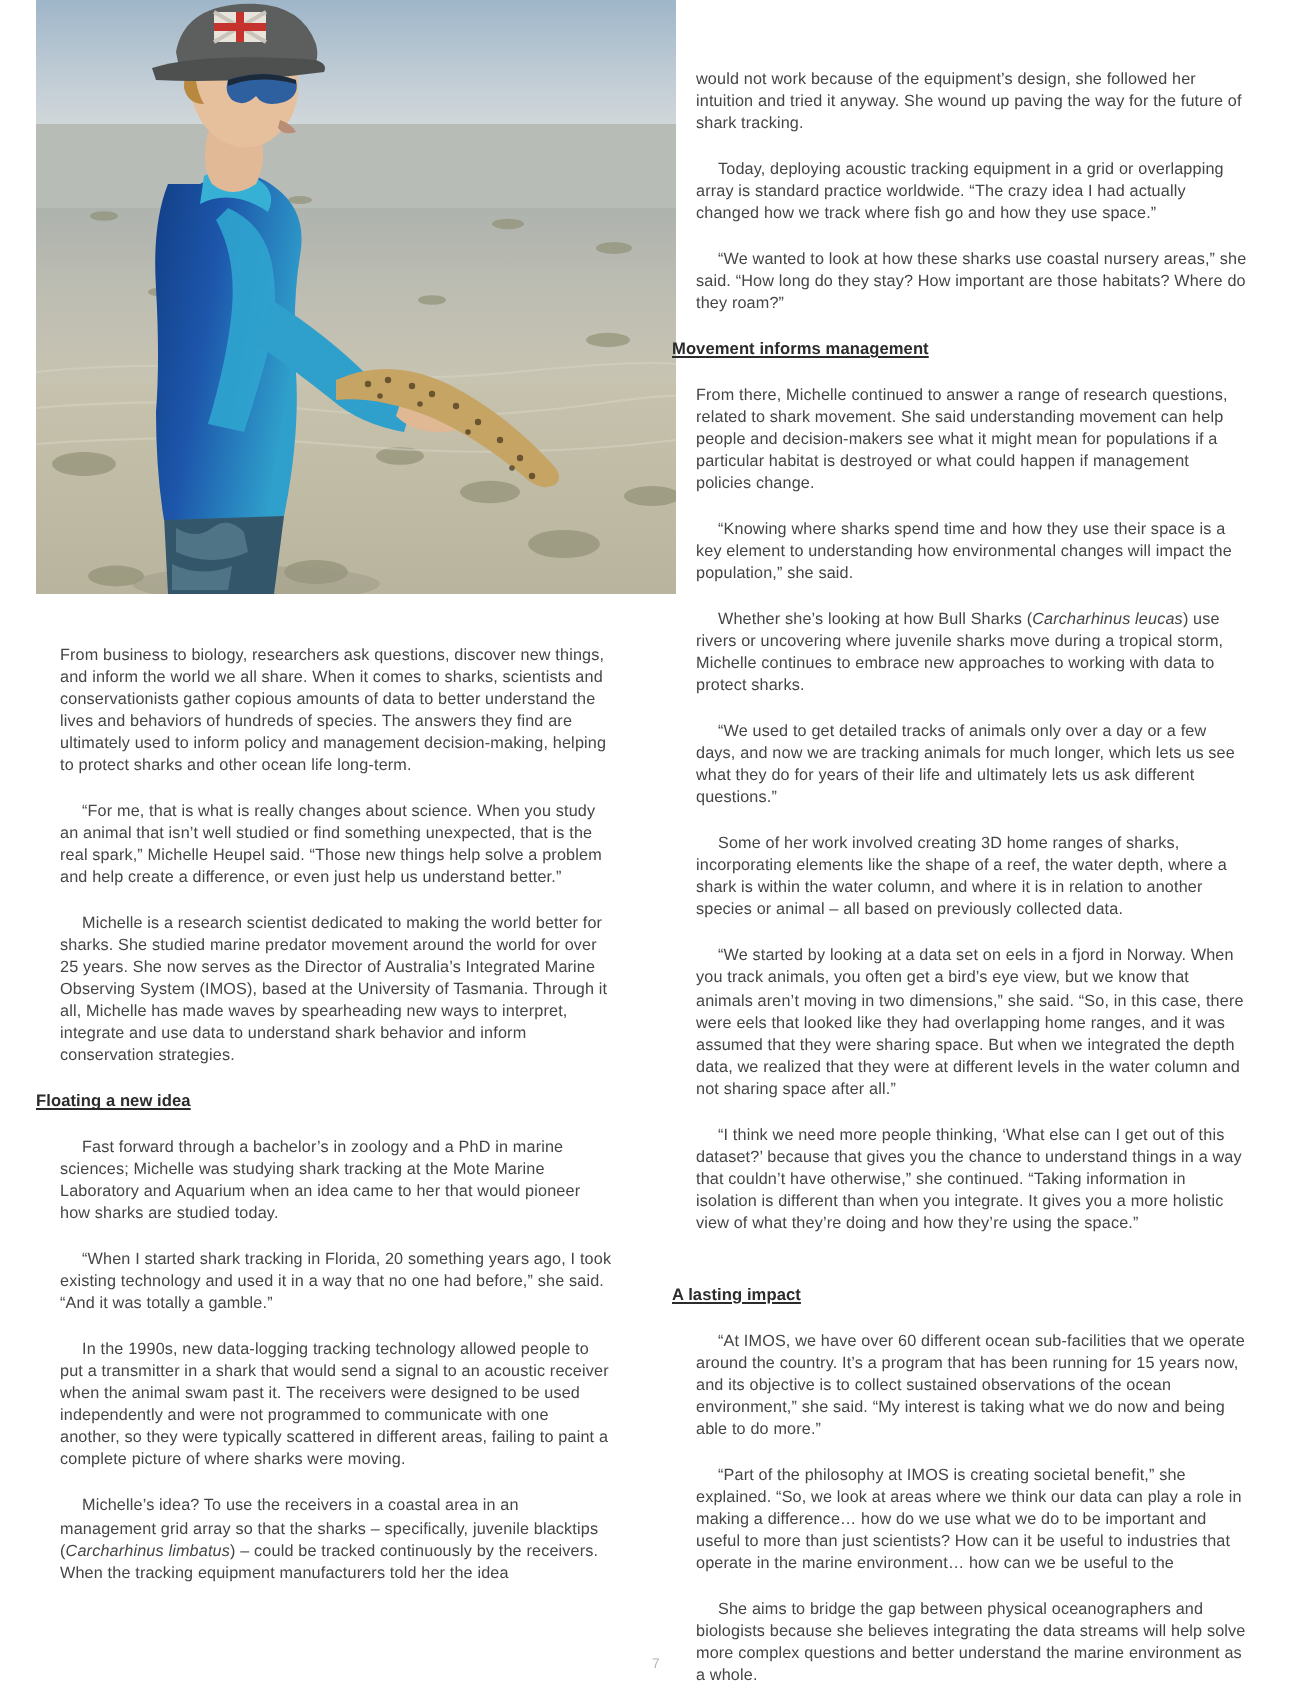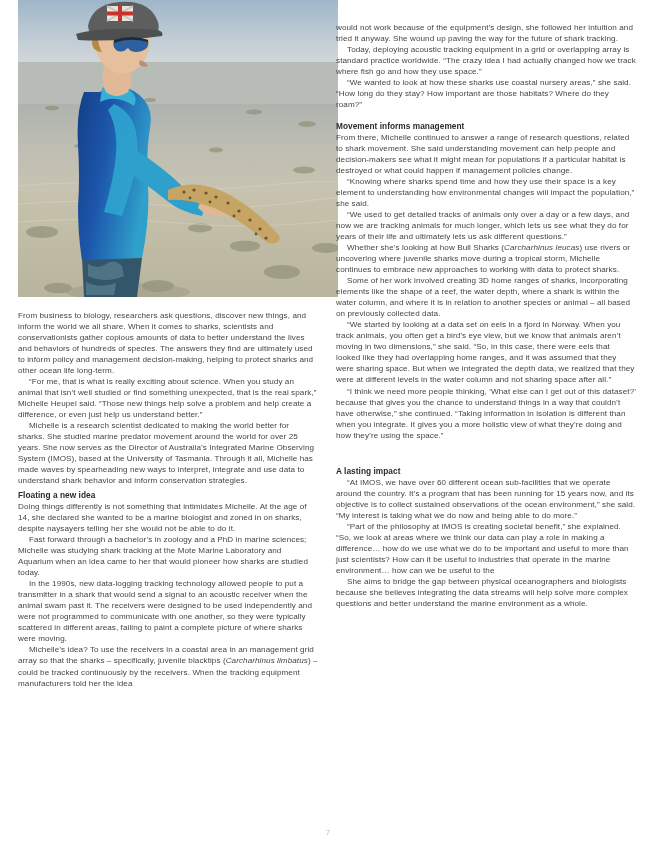--- a/index.html
+++ b/index.html
@@ -54,32 +54,33 @@
     width: 300px;
     font-size: 8.1px;
     line-height: 11.02px;
     color: #454545;
     letter-spacing: 0.01em;
     text-align: left;
   }
   .col-right .body-text { left: 336px; }
 
   .body-text p {
-    margin: 0;
+    margin: 12px;
   }
   .body-text p.indent {
     text-indent: 11px;
   }
   h2.heading {
     margin: 0;
     font-size: 8.3px;
     line-height: 11.02px;
     font-weight: bold;
     color: #2b2b2b;
     letter-spacing: 0.005em;
+    text-decoration: underline;
   }
   .italic { font-style: italic; }
 
   
   .folio {
     position: absolute;
     left: 0;
     top: 829px;
     width: 656px;
     text-align: center;
@@ -205,42 +206,42 @@
 
         <path d="M96 40 q18 -6 34 0 q2 8 -6 11 q-10 3 -14 -3 q-6 6 -12 2 q-4 -4 -2 -10 Z" fill="#2e5f9e"></path>
         <path d="M96 40 q18 -6 34 0 l0 2 q-18 -5 -34 1 Z" fill="#1c2b3c"></path>
 
         <path d="M122 60 q6 2 8 6 q-6 2 -9 -2 Z" fill="#b98d76"></path>
       </svg>
     </div>
 
     <div class="body-text" style="left:0; top:310px; width:300px;">
       <p>From business to biology, researchers ask questions, discover new things, and inform the world we all share. When it comes to sharks, scientists and conservationists gather copious amounts of data to better understand the lives and behaviors of hundreds of species. The answers they find are ultimately used to inform policy and management decision-making, helping to protect sharks and other ocean life long-term.</p>
-      <p class="indent">“For me, that is what is really exciting about science. When you study an animal that isn’t well studied or find something unexpected, that is the real spark,” Michelle Heupel said. “Those new things help solve a problem and help create a difference, or even just help us understand better.”</p>
+      <p class="indent">“For me, that is what is really changes about science. When you study an animal that isn’t well studied or find something unexpected, that is the real spark,” Michelle Heupel said. “Those new things help solve a problem and help create a difference, or even just help us understand better.”</p>
       <p class="indent">Michelle is a research scientist dedicated to making the world better for sharks. She studied marine predator movement around the world for over 25 years. She now serves as the Director of Australia’s Integrated Marine Observing System (IMOS), based at the University of Tasmania. Through it all, Michelle has made waves by spearheading new ways to interpret, integrate and use data to understand shark behavior and inform conservation strategies.</p>
 
       <h2 class="heading" style="margin-top:4px;">Floating a new idea</h2>
-      <p>Doing things differently is not something that intimidates Michelle. At the age of 14, she declared she wanted to be a marine biologist and zoned in on sharks, despite naysayers telling her she would not be able to do it.</p>
       <p class="indent">Fast forward through a bachelor’s in zoology and a PhD in marine sciences; Michelle was studying shark tracking at the Mote Marine Laboratory and Aquarium when an idea came to her that would pioneer how sharks are studied today.</p>
+      <p class="indent">“When I started shark tracking in Florida, 20 something years ago, I took existing technology and used it in a way that no one had before,” she said. “And it was totally a gamble.”</p>
       <p class="indent">In the 1990s, new data-logging tracking technology allowed people to put a transmitter in a shark that would send a signal to an acoustic receiver when the animal swam past it. The receivers were designed to be used independently and were not programmed to communicate with one another, so they were typically scattered in different areas, failing to paint a complete picture of where sharks were moving.</p>
       <p class="indent"><span>Michelle’s idea? To use the receivers in a coastal area in an management grid array so that the sharks – specifically, juvenile blacktips (</span><span class="italic">Carcharhinus limbatus</span><span>) – could be tracked continuously by the receivers. When the tracking equipment manufacturers told her the idea</span></p>
     </div>
   </div>
 
   <div class="col col-right">
     <div class="body-text" style="left:0; top:22px; width:300px;">
       <p>would not work because of the equipment’s design, she followed her intuition and tried it anyway. She wound up paving the way for the future of shark tracking.</p>
       <p class="indent">Today, deploying acoustic tracking equipment in a grid or overlapping array is standard practice worldwide. “The crazy idea I had actually changed how we track where fish go and how they use space.”</p>
       <p class="indent">“We wanted to look at how these sharks use coastal nursery areas,” she said. “How long do they stay? How important are those habitats? Where do they roam?”</p>
 
       <h2 class="heading" style="margin-top:11px;">Movement informs management</h2>
       <p>From there, Michelle continued to answer a range of research questions, related to shark movement. She said understanding movement can help people and decision-makers see what it might mean for populations if a particular habitat is destroyed or what could happen if management policies change.</p>
       <p class="indent">“Knowing where sharks spend time and how they use their space is a key element to understanding how environmental changes will impact the population,” she said.</p>
+      <p class="indent"><span>Whether she’s looking at how Bull Sharks (</span><span class="italic">Carcharhinus leucas</span><span>) use rivers or uncovering where juvenile sharks move during a tropical storm, Michelle continues to embrace new approaches to working with data to protect sharks.</span></p>
       <p class="indent">“We used to get detailed tracks of animals only over a day or a few days, and now we are tracking animals for much longer, which lets us see what they do for years of their life and ultimately lets us ask different questions.”</p>
-      <p class="indent"><span>Whether she’s looking at how Bull Sharks (</span><span class="italic">Carcharhinus leucas</span><span>) use rivers or uncovering where juvenile sharks move during a tropical storm, Michelle continues to embrace new approaches to working with data to protect sharks.</span></p>
       <p class="indent">Some of her work involved creating 3D home ranges of sharks, incorporating elements like the shape of a reef, the water depth, where a shark is within the water column, and where it is in relation to another species or animal – all based on previously collected data.</p>
       <p class="indent">“We started by looking at a data set on eels in a fjord in Norway. When you track animals, you often get a bird’s eye view, but we know that animals aren’t moving in two dimensions,” she said. “So, in this case, there were eels that looked like they had overlapping home ranges, and it was assumed that they were sharing space. But when we integrated the depth data, we realized that they were at different levels in the water column and not sharing space after all.”</p>
       <p class="indent">“I think we need more people thinking, ‘What else can I get out of this dataset?’ because that gives you the chance to understand things in a way that couldn’t have otherwise,” she continued. “Taking information in isolation is different than when you integrate. It gives you a more holistic view of what they’re doing and how they’re using the space.”</p>
 
       <h2 class="heading" style="margin-top:25px;">A lasting impact</h2>
       <p class="indent">“At IMOS, we have over 60 different ocean sub-facilities that we operate around the country. It’s a program that has been running for 15 years now, and its objective is to collect sustained observations of the ocean environment,” she said. “My interest is taking what we do now and being able to do more.”</p>
       <p class="indent">“Part of the philosophy at IMOS is creating societal benefit,” she explained. “So, we look at areas where we think our data can play a role in making a difference… how do we use what we do to be important and useful to more than just scientists? How can it be useful to industries that operate in the marine environment… how can we be useful to the</p>
       <p class="indent">She aims to bridge the gap between physical oceanographers and biologists because she believes integrating the data streams will help solve more complex questions and better understand the marine environment as a whole.</p>
     </div>
   </div>

